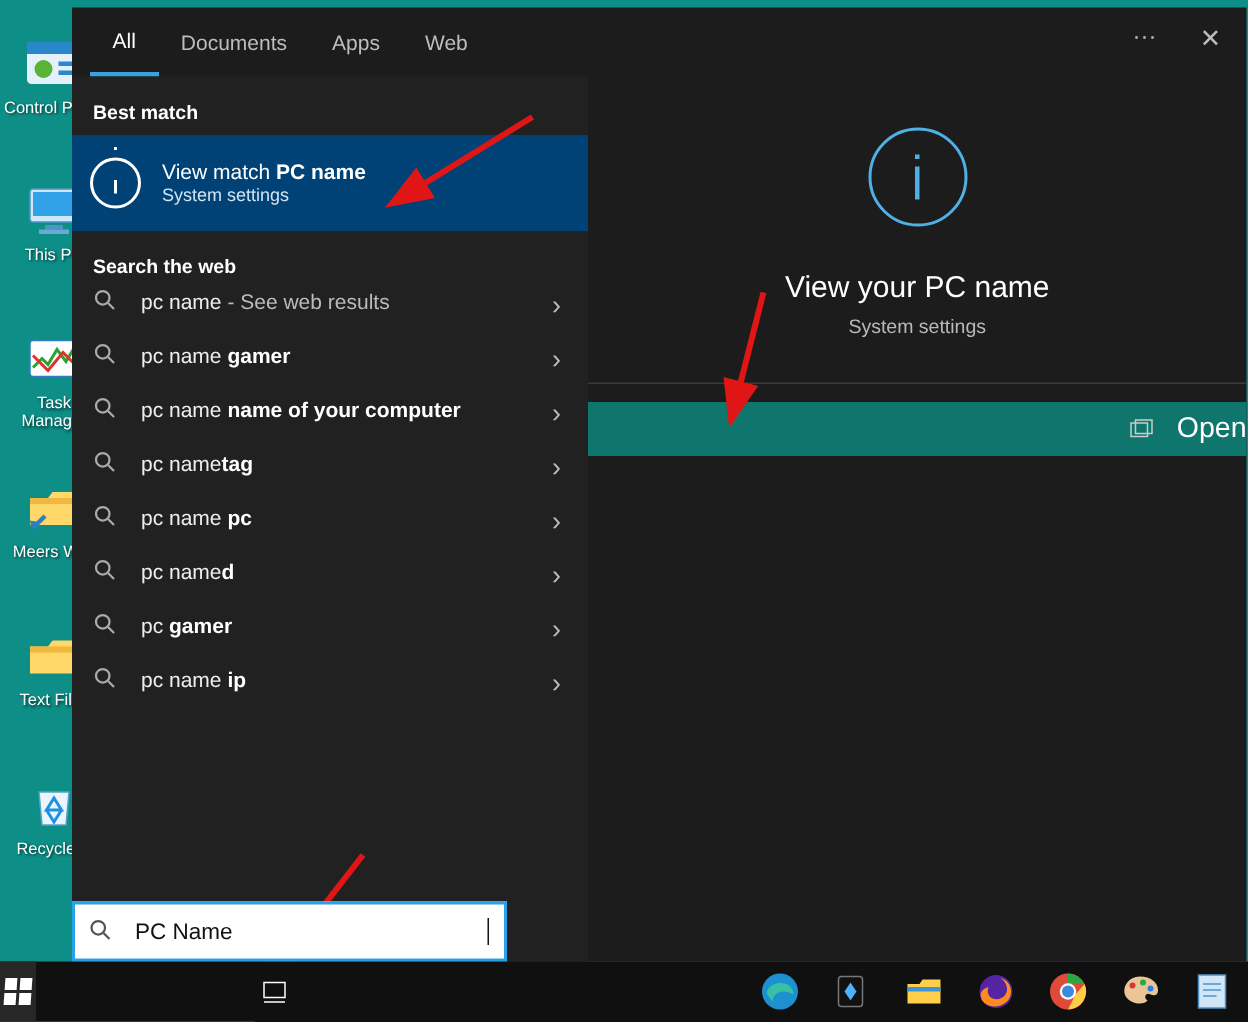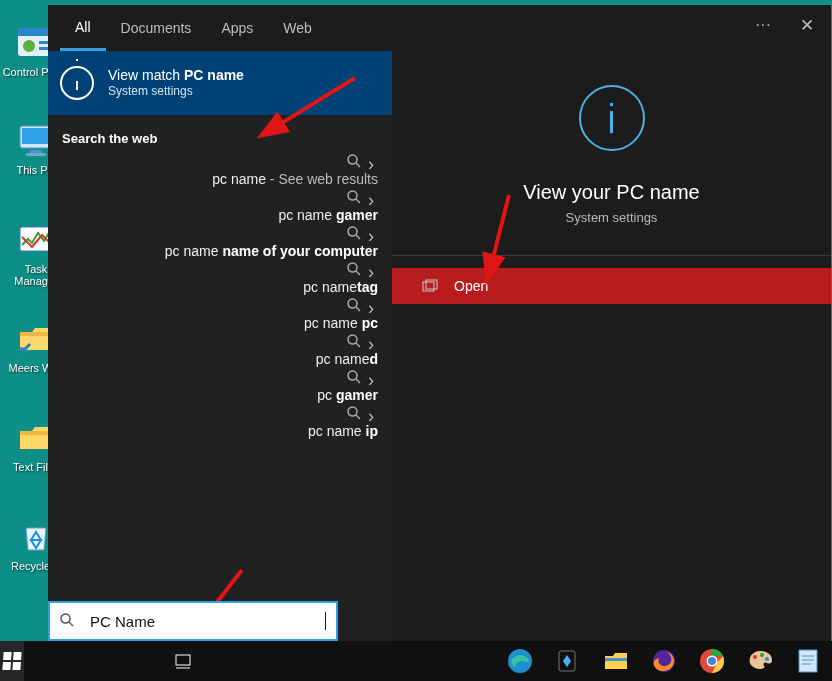--- a/index.html
+++ b/index.html
@@ -34,37 +34,37 @@
 
   .best  { height: 64px; background: #004275; display: flex; align-items: center;
            padding: 0 12px; cursor: pointer; position: relative; }
   .info-circle { width: 34px; height: 34px; border-radius: 50%; border: 2px solid #fff;
                  display: flex; align-items: center; justify-content: center; flex-shrink: 0; }
   .info-circle .stem { width: 2px; height: 9px; background:#fff; position:relative; top:2px;}
   .info-circle .dot  { width: 2px; height: 2px; background:#fff; position:absolute; top:8px;}
   .best .txt { margin-left: 14px; font-size: 14px; line-height: 1.3; }
   .best .sub { font-size: 12px; color: #cfe4f5; }
 
-  .witem { height: 36px; display: flex; align-items: flex-end; padding: 0 14px;
-           font-size: 14px; color: #eee; cursor: pointer; position: relative; flex-direction: column; }
+  .witem { height: 36px; display: flex; align-items: flex-start; padding: 0 14px;
+           font-size: 14px; color: #eee; cursor: pointer; position: relative; }
   .witem .sicon { width: 16px; text-align: center; margin-right: 16px; color:#999; }
   .witem .chev  { position: absolute; right: 18px; color:#bbb; font-size: 18px; }
   .witem b { font-weight: 600; color:#fff; }
 
   
   .pv-top { padding-top: 34px; display:flex; flex-direction:column; align-items:center; }
   .big-circle { width: 66px; height: 66px; border-radius: 50%; border: 2px solid #4fb0e6;
                 display:flex; align-items:center; justify-content:center; position:relative; }
   .big-circle .dot  { width: 3px; height: 3px; background:#4fb0e6; position:absolute; top:16px; }
   .big-circle .stem { width: 3px; height: 22px; background:#4fb0e6; position:relative; top:4px;}
   .pv-title { margin-top: 30px; font-size: 20px; font-weight: 400; }
   .pv-sub   { margin-top: 6px; font-size: 13px; color: #b9b9b9; }
   .pv-sep   { height: 1px; background:#3b3b3b; margin: 30px 0 12px; width: 100%; }
   .pv-open  { height: 36px; display:flex; align-items:center; padding-left:30px;
-              font-size: 14px; cursor: pointer; background:#b91c1c;}
+              font-size: 19px; cursor: pointer; background:#0f766e;justify-content:flex-end;}
   .pv-open .oic { width: 16px; margin-right: 16px; color:#ccc; display:inline-flex;}
 
   
   .search-strip { position: absolute; left: 48px; bottom: 40px; width: 290px; height: 40px;
                   background: #fff; border: 2px solid #2aa0e8; display:flex; align-items:center;
                   padding: 0 10px; }
   .search-strip .sic { width: 16px; color:#555; margin-right: 14px; font-size:14px;}
   .search-strip input { border:none; outline:none; flex:1; font-size: 15px;
                         font-family: inherit; color:#111;}
   .caret { width: 1px; height: 18px; background:#111; margin-left: -2px; }
@@ -162,20 +162,21 @@
       <div class="tab">Apps</div>
       <div class="tab">Web</div>
     </div>
     <div class="spacer"></div>
     <div class="hbtn">···</div>
     <div class="hbtn close-x">✕</div>
   </div>
 
   <div class="body">
     <div class="left">
+      <div class="sect">Best match</div>
 
       <div class="best">
         <div class="info-circle">
           <span class="dot"></span>
             <span class="stem"></span>
         </div>
         <div class="txt">
           <div>
             <span>View match </span><b>PC name</b>
           </div>

